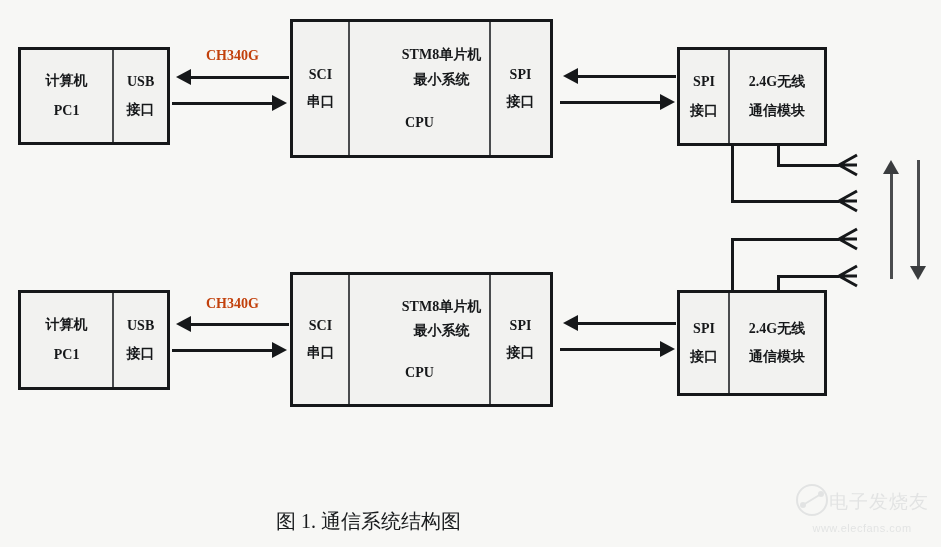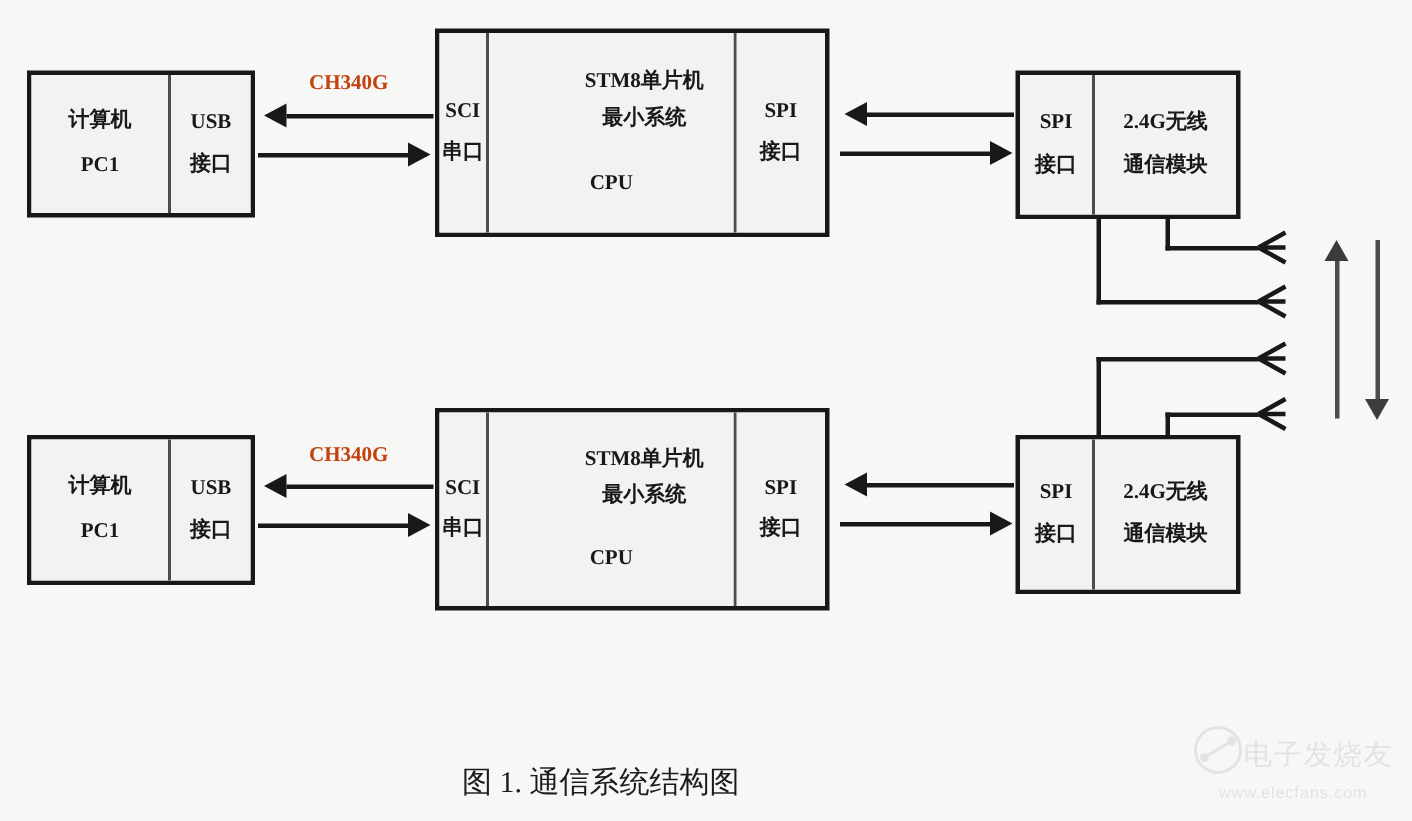--- a/index.html
+++ b/index.html
@@ -51,21 +51,21 @@
     white-space: nowrap;
   }
 
   
   .pcbox .c-left  { width: 95px; font-size: 14px; font-weight: bold; }
   .pcbox .c-right { width: 57px; font-size: 14px; font-weight: bold; text-align: right; }
   .pcbox .c-left .ln { margin: 5px 12px; }
   .pcbox .c-right .ln { margin: 4px 0; }
 
   
-  .mcubox .c-sci { width: 31px; font-size: 14px; font-weight: bold; }
+  .mcubox .c-sci { width: 55px; font-size: 14px; font-weight: bold; }
   .mcubox .c-cpu { flex: 1; font-size: 14px; font-weight: bold; position: relative; }
   .mcubox .c-spi { width: 61px; font-size: 14px; font-weight: bold; }
   .mcubox .c-sci .ln { margin: 3px 0; }
   .mcubox .c-spi .ln { margin: 3px 0; }
   .mcubox .cpu-title { position: absolute; left: 0; right: 0; top: 34%; transform: translateY(-50%); padding-left: 44px; }
   .mcubox .cpu-title .ln { margin: 4px 0; }
   .mcubox .cpu-foot { position: absolute; left: 0; right: 0; top: 76%; transform: translateY(-50%); }
 
   
   .rfbox .c-spi { width: 48px; font-size: 14px; font-weight: bold; }
@@ -132,21 +132,20 @@
     background: #4a4c4e;
   }
 
   
   .caption {
     position: absolute;
     font-size: 20px;
     color: #1a1c1e;
     white-space: nowrap;
     font-family: "Liberation Serif", "DejaVu Serif", serif;
-    margin-left: 32px;
   }
 
   
   .watermark {
     position: absolute;
     opacity: 0.22;
     pointer-events: none;
     display: flex;
     flex-direction: column;
     align-items: center;

